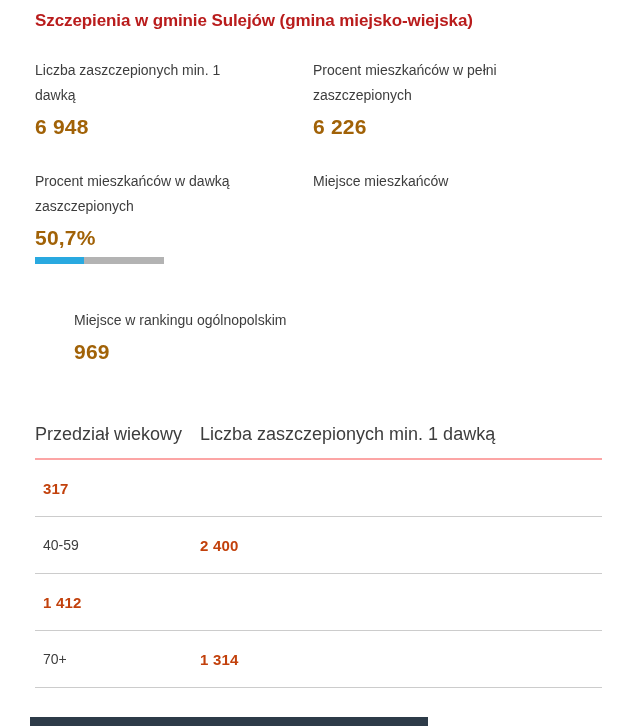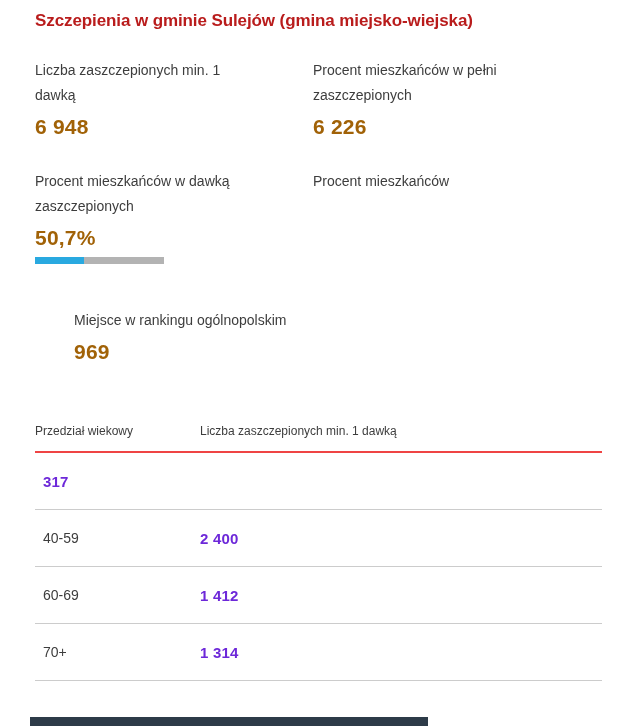--- a/index.html
+++ b/index.html
@@ -30,32 +30,32 @@
   }
   .bar { width:129px; height:7px; background:#b3b3b3; margin-top:7px; }
   .bar-fill { height:100%; background:#29a9e0; }
   .stat.offset { padding-top:14px;margin-left:39px; }
 
   .table-wrap { margin-top:54px; }
   .thead {
     display:grid; grid-template-columns:165px 1fr;
     width:567px;
     padding:6px 0 13px 0;
-    border-bottom:2px solid #ef4444;
-    font-size:12px; color:#3d3d3d;
+    border-bottom:2px solid #fca5a5;
+    font-size:18px; color:#3d3d3d;
   }
   .trow {
     display:grid; grid-template-columns:157px 1fr;
     width:559px;
     padding-left:8px;
     height:56px; align-items:center;
     border-bottom:1px solid #cccccc;
     font-size:14px; color:#3d3d3d;
   }
-  .tval { font-weight:700; color:#6d28d9; font-size:15px; letter-spacing:0.2px; }
+  .tval { font-weight:700; color:#c2410c; font-size:15px; letter-spacing:0.2px; }
 
   .bottom-bar {
     position:absolute; left:30px; bottom:0;
     width:398px; height:9px;
     background:#2d3b48;
   }
 </style>
 </head>
 <body>
 
@@ -78,21 +78,21 @@
 
     <div class="stat">
       <div class="stat-label">Procent mieszkańców w dawką zaszczepionych</div>
       <div class="stat-value">50,7%</div>
       <div class="bar">
         <div class="bar-fill" style="width: 38.1%; background: rgb(41, 169, 224);"></div>
       </div>
     </div>
 
     <div class="stat">
-      <div class="stat-label">Procent mieszkańców</div>
+      <div class="stat-label">Miejsce mieszkańców</div>
     </div>
 
     <div class="stat offset">
       <div class="stat-label">Miejsce w rankingu ogólnopolskim</div>
       <div class="stat-value">969</div>
     </div>
 
   </div>
 
   <div class="table-wrap">
@@ -102,21 +102,20 @@
     </div>
 
     <div class="trow">
       <div class="tval">317</div>
     </div>
     <div class="trow">
       <div>40-59</div>
       <div class="tval">2 400</div>
     </div>
     <div class="trow">
-      <div>60-69</div>
       <div class="tval">1 412</div>
     </div>
     <div class="trow">
       <div>70+</div>
       <div class="tval">1 314</div>
     </div>
   </div>
 
 </div>
 

